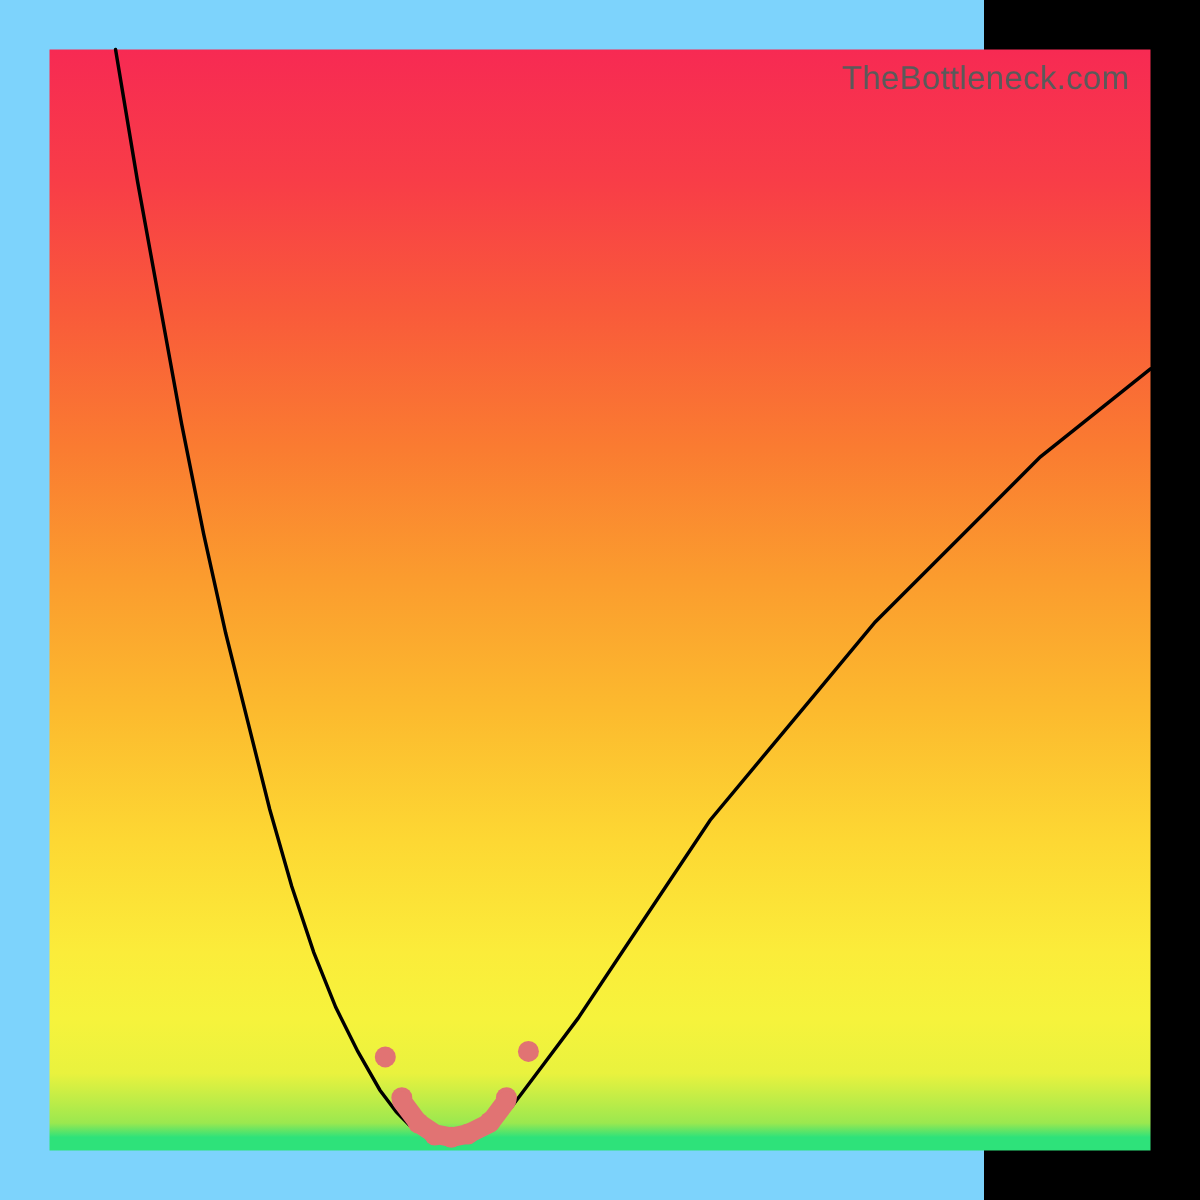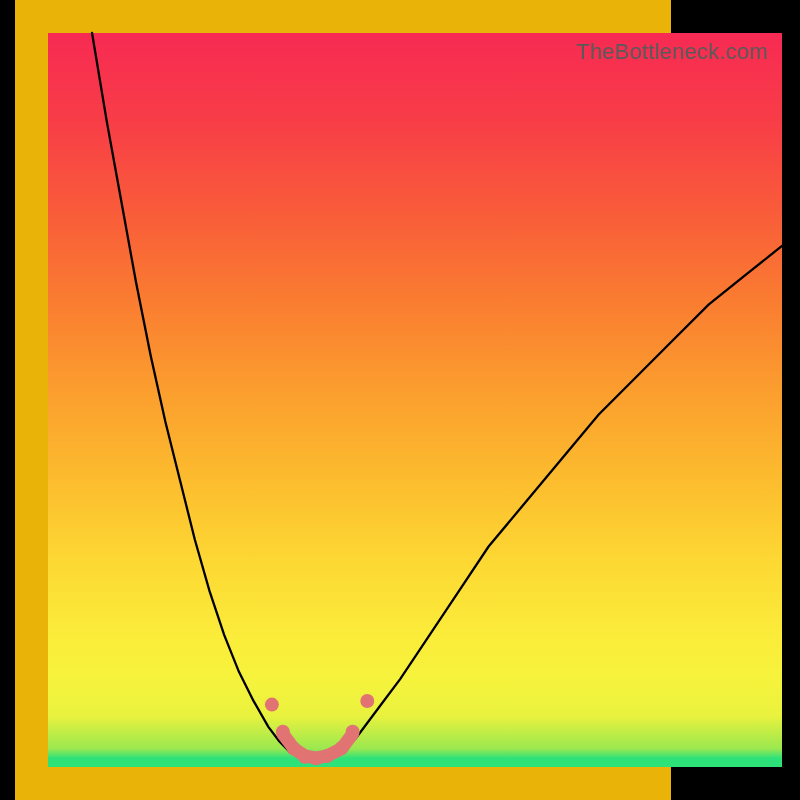--- a/index.html
+++ b/index.html
@@ -6,23 +6,23 @@
     margin: 0;
     padding: 0;
     width: 800px;
     height: 800px;
     background: #000;
     font-family: Arial, Helvetica, sans-serif;
     overflow: hidden;
   }
   .frame {
     position: absolute;
-    left: 15px; top: 0;
+    left: 0; top: 0;
     width: 656px; height: 800px;
-    background: #eab308;
+    background: #7dd3fc;
   }
   .plot {
     position: absolute;
     left: 33px;
     top: 33px;
     width: 734px;
     height: 734px;
     
     background: linear-gradient(to top,
       #2ee27a 0%,

